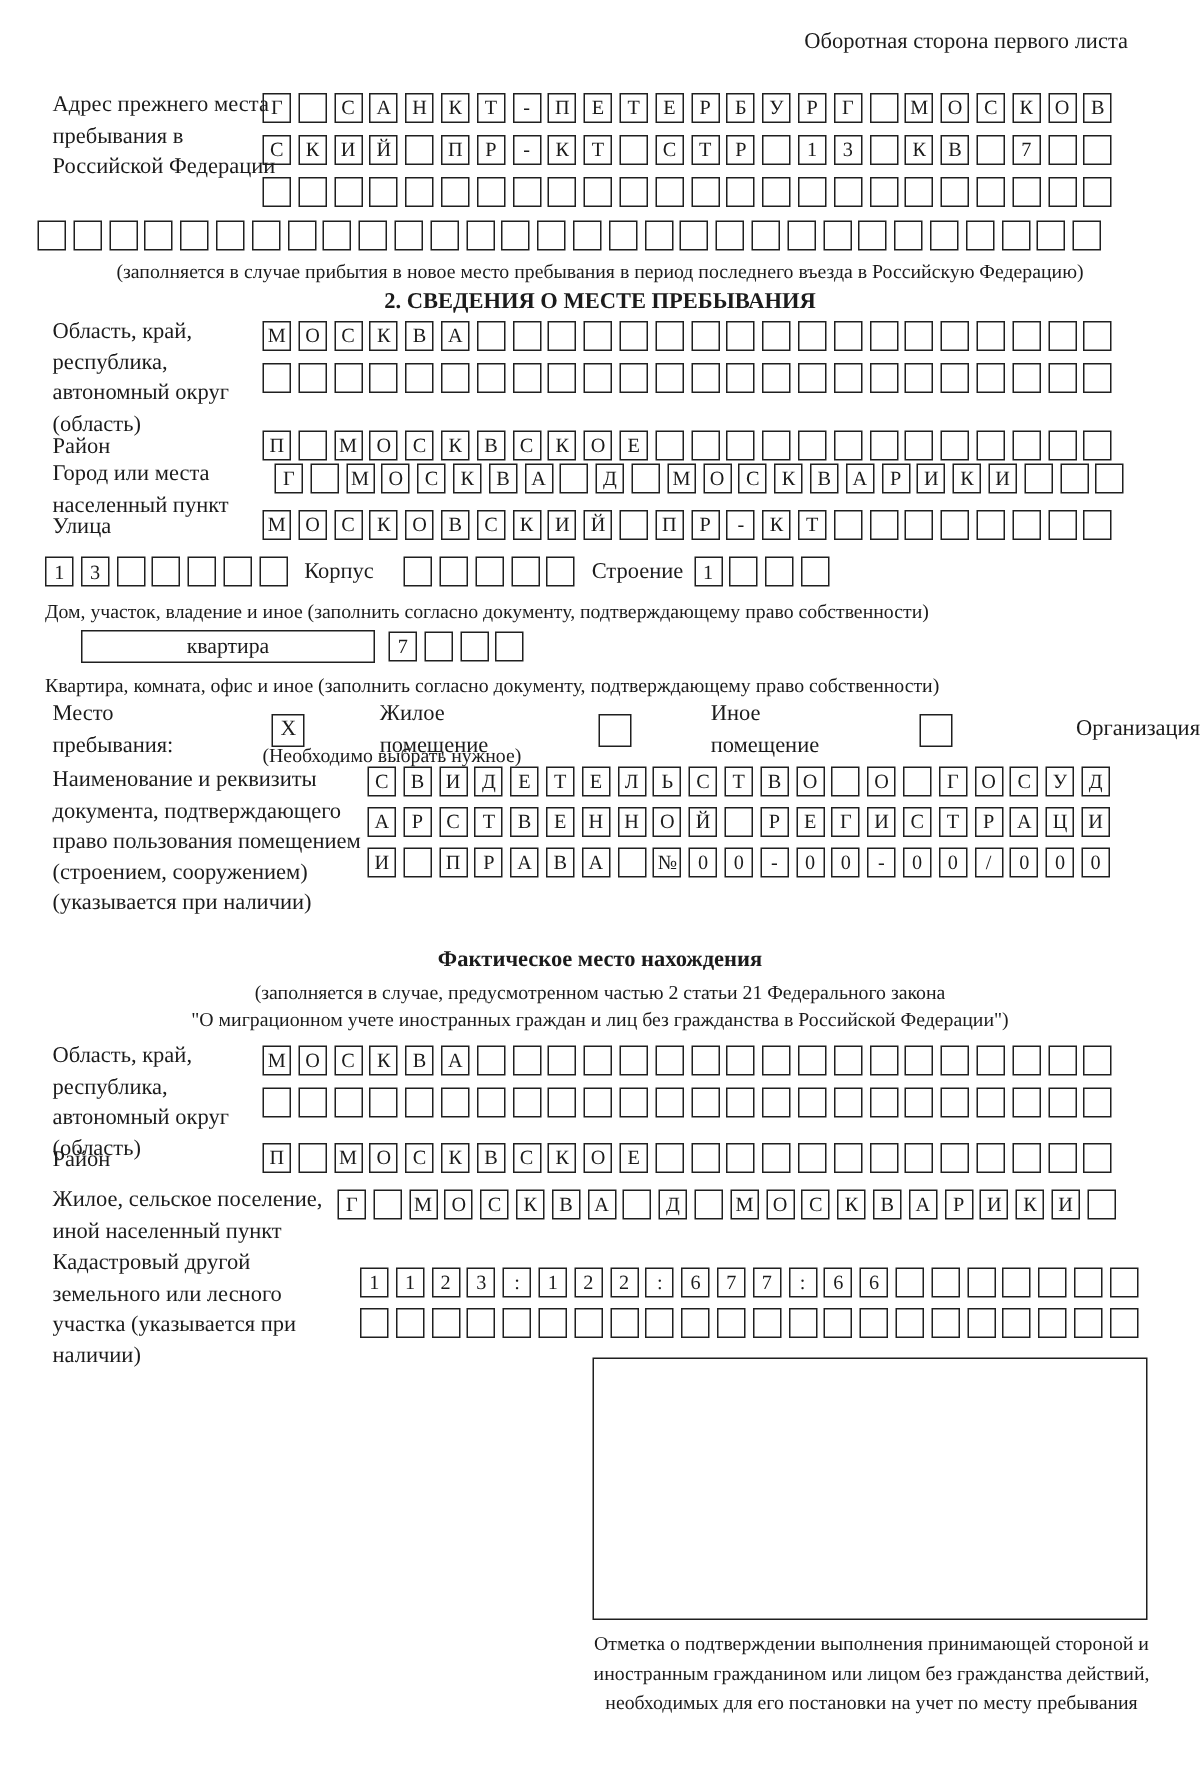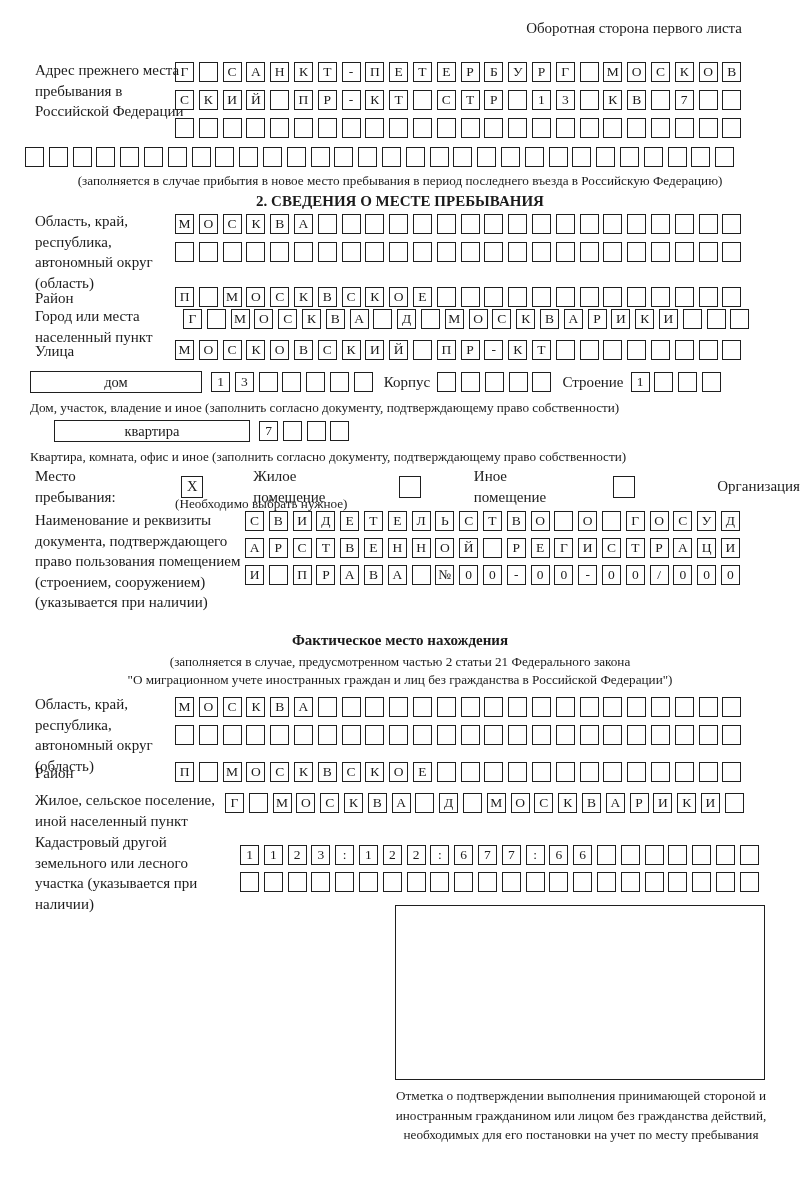--- a/index.html
+++ b/index.html
@@ -33,21 +33,21 @@
     border:1.7px solid #1f1f1f;
     display:flex; align-items:center; justify-content:center;
     font-size:14.5px;
   }
   .inline-row { display:flex; align-items:center; }
   .bigrect { border:1.7px solid #1f1f1f; background:#fff; }
 </style>
 </head>
 <body>
 
-<div class="abs lbl" style="top:18px; right:58px;">Оборотная сторона первого листа</div>
+<div class="abs lbl" style="top:18px; right:48px;">Оборотная сторона первого листа</div>
 
 <div class="abs lbl" style="left:35px; top:60px; width:158px;">Адрес прежнего места пребывания в Российской Федерации</div>
 <div class="abs boxrow" style="left:175px; top:62px;">
     <span class="cell">Г</span>
     <span class="cell"></span>
     <span class="cell">С</span>
     <span class="cell">А</span>
     <span class="cell">Н</span>
     <span class="cell">К</span>
     <span class="cell">Т</span>
@@ -289,31 +289,30 @@
     <span class="cell"></span>
     <span class="cell"></span>
     <span class="cell"></span>
     <span class="cell"></span>
     <span class="cell"></span>
     <span class="cell"></span>
     <span class="cell"></span>
   </div>
 
 <div class="abs inline-row" style="left:30px; top:371px;">
-  <span class="rect-label" style="width:172px; margin-right:9px;">дом</span>
   <span class="boxrow" style="margin-right:11px;">
       <span class="cell">1</span>
       <span class="cell">3</span>
       <span class="cell"></span>
       <span class="cell"></span>
       <span class="cell"></span>
       <span class="cell"></span>
       <span class="cell"></span>
     </span>
-  <span class="lbl" style="margin-right:7px;">Корпус</span>
+  <span class="lbl" style="margin-right:20px;">Корпус</span>
   <span class="boxrow" style="margin-right:11px;">
       <span class="cell"></span>
       <span class="cell"></span>
       <span class="cell"></span>
       <span class="cell"></span>
       <span class="cell"></span>
     </span>
   <span class="lbl" style="margin-right:7px;">Строение</span>
   <span class="boxrow">
       <span class="cell">1</span>

